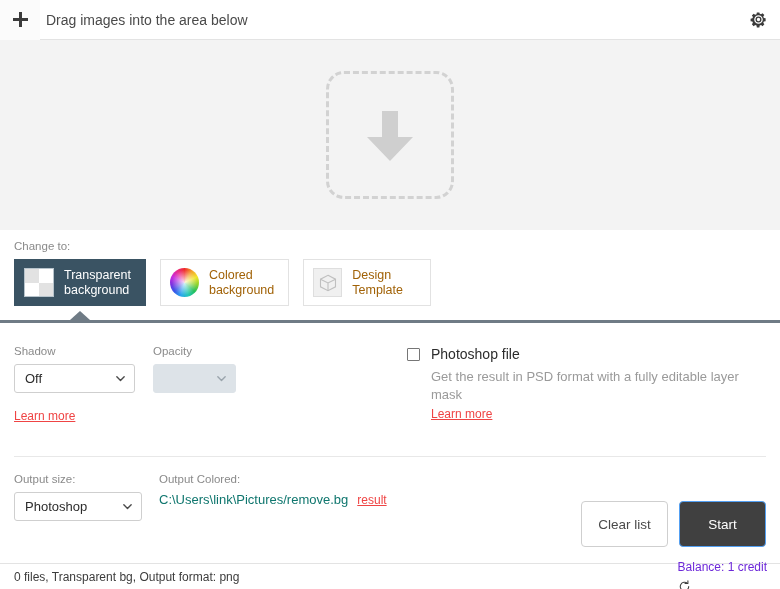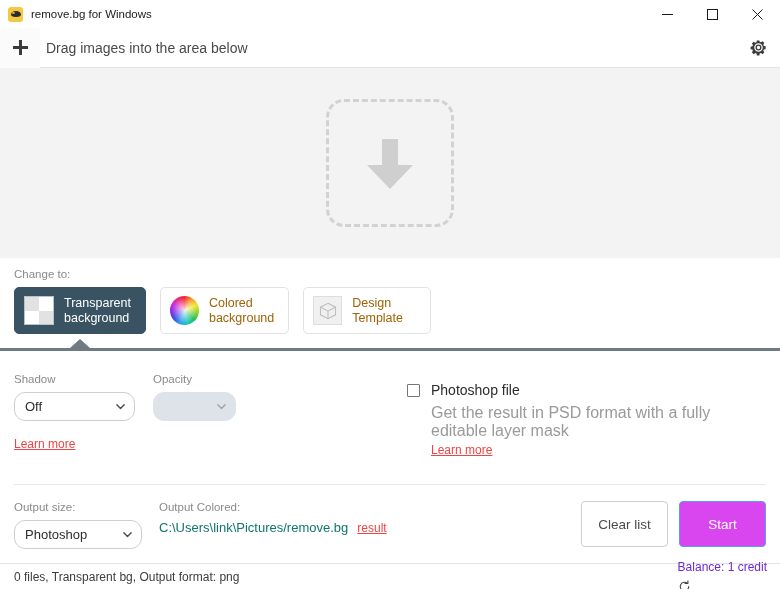--- a/index.html
+++ b/index.html
@@ -127,21 +127,21 @@
     position: relative;
   }
   .section-label {
     font-size: 11.5px;
     color: #8a8a8a;
     margin-bottom: 7px;
   }
   .option-row { display: flex; gap: 14px; }
   .opt-btn {
     height: 47px;
-    border-radius: 5px;
+    border-radius: 0;
     display: flex; align-items: center;
     padding: 0 14px 0 9px;
     gap: 10px;
     cursor: pointer;
     background: #ffffff;
     border: 1px solid #e2e2e2;
     min-width: 128px;
   }
   .opt-btn.selected {
     background: #3a5363;
@@ -225,21 +225,21 @@
   .field-row { display: flex; gap: 18px; }
   .field { display: flex; flex-direction: column; }
   .field-label {
     font-size: 11.5px;
     color: #8a8a8a;
     margin-bottom: 7px;
   }
   .select {
     height: 29px;
     border: 1px solid #cfcfcf;
-    border-radius: 11px;
+    border-radius: 3px;
     background: #ffffff;
     display: flex; align-items: center;
     padding: 0 8px 0 10px;
     font-size: 13px;
     color: #2c2c2c;
     cursor: pointer;
     position: relative;
   }
   .select .sel-val { flex: 1; white-space: nowrap; }
   .select.disabled {
@@ -262,39 +262,38 @@
     color: #ef4444;
     text-decoration: underline;
     cursor: pointer;
     display: inline-block;
   }
   .learn-shadow { margin-top: 16px; }
 
   .settings-right {
     flex: 1;
     padding-left: 8px;
-    margin-top: 8px;
   }
   .psd-row { display: flex; gap: 11px; }
   .checkbox {
     width: 13px; height: 13px;
     border: 1px solid #767676;
     background: #ffffff;
     border-radius: 1px;
     flex: none;
     margin-top: 3px;
     cursor: pointer;
   }
   .psd-title {
     font-size: 14px;
     color: #2c2c2c;
     line-height: 18px;
   }
   .psd-desc {
-    font-size: 16px;
+    font-size: 13px;
     color: #9a9a9a;
     line-height: 18px;
     margin-top: 5px;
     max-width: 325px;
   }
   .psd-learn { margin-top: 1px; }
 
   
   .hr-light {
     height: 1px;
@@ -334,21 +333,21 @@
     white-space: nowrap;
   }
   .btn-secondary {
     width: 87px;
     background: #ffffff;
     border: 1px solid #cfcfcf;
     color: #4a4a4a;
   }
   .btn-primary {
     width: 87px;
-    background: #d946ef;
+    background: #404040;
     border: 1px solid #53a0f3;
     color: #ffffff;
   }
 
   
   .statusbar {
     height: 26px;
     border-top: 1px solid #e3e3e3;
     display: flex; align-items: center;
     padding: 0 13px 0 14px;
@@ -368,46 +367,20 @@
     white-space: nowrap;
     flex-direction: column;
   }
   .refresh-btn { cursor: pointer; display: flex; align-items: center; }
 </style>
 </head>
 <body>
 
 <div class="app">
 
-  <div class="titlebar">
-    <div class="titlebar-left">
-      <div class="app-icon">
-        <span class="blob"></span>
-      </div>
-      <span class="title-text">remove.bg for Windows</span>
-    </div>
-    <div class="titlebar-spacer"></div>
-    <div class="win-controls">
-      <div class="win-btn">
-        <svg width="11" height="11" viewBox="0 0 11 11">
-          <rect x="0" y="5" width="11" height="1" fill="#1b1b1b"></rect>
-        </svg>
-      </div>
-      <div class="win-btn">
-        <svg width="11" height="11" viewBox="0 0 11 11">
-          <rect x="0.5" y="0.5" width="10" height="10" fill="none" stroke="#1b1b1b" stroke-width="1"></rect>
-        </svg>
-      </div>
-      <div class="win-btn close">
-        <svg width="11" height="11" viewBox="0 0 11 11">
-          <path d="M0.5 0.5 L10.5 10.5 M10.5 0.5 L0.5 10.5" stroke="#1b1b1b" stroke-width="1" fill="none"></path>
-        </svg>
-      </div>
-    </div>
-  </div>
 
   <div class="toolbar">
     <div class="add-btn">
       <span class="plus"></span>
     </div>
     <span class="toolbar-title">Drag images into the area below</span>
     <div class="toolbar-spacer"></div>
     <div class="gear-btn">
       <svg width="19" height="19" viewBox="0 0 24 24">
         <path fill="#3b3b3b" d="M12 8.2a3.8 3.8 0 1 0 0 7.6 3.8 3.8 0 0 0 0-7.6zm0 5.9a2.1 2.1 0 1 1 0-4.2 2.1 2.1 0 0 1 0 4.2z"></path>

